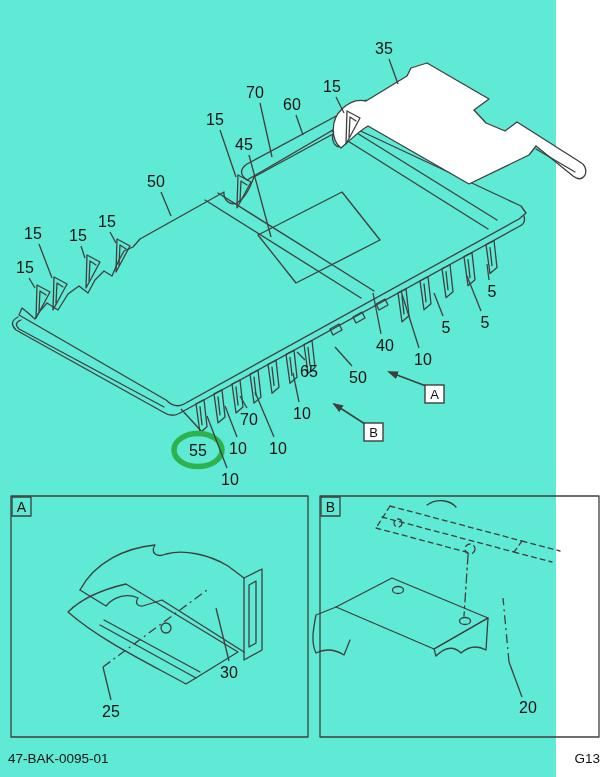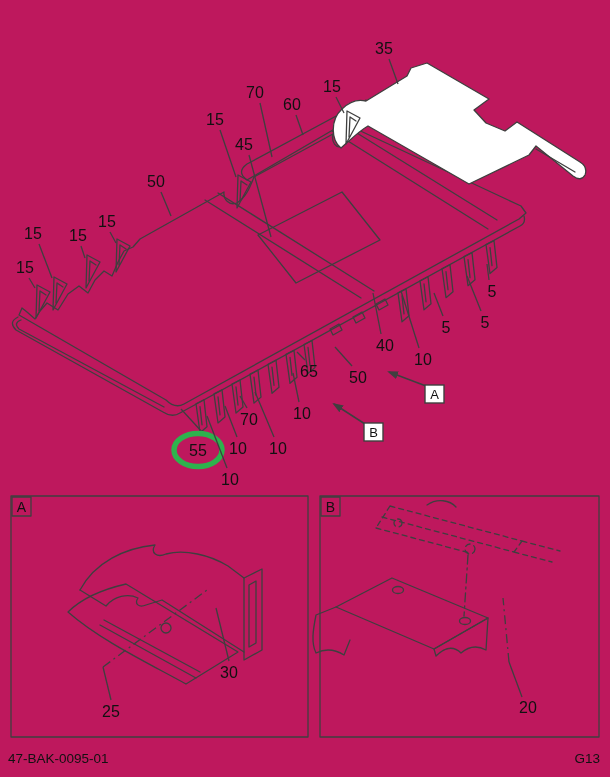--- a/index.html
+++ b/index.html
@@ -1,16 +1,16 @@
 <!DOCTYPE html>
 <html><head>
 <meta charset="utf-8">
 <style>
   html,body{margin:0;padding:0;background:#ffffff;}
-  .page{position:relative;width:610px;height:777px;background:#be185d;font-family:"Liberation Sans", sans-serif;}
+  .page{position:relative;width:556px;height:777px;background:#5eead4;font-family:"Liberation Sans", sans-serif;}
   svg{display:block;}
   .ln{stroke:#3f3f3f;stroke-width:1.3;fill:none;stroke-linejoin:round;stroke-linecap:round;}
   .callout-text{font-family:"Liberation Sans", sans-serif;font-size:16px;fill:#111;}
   .small-letter{font-family:"Liberation Sans", sans-serif;font-size:13px;fill:#111;}
   .frame-letter{font-family:"Liberation Sans", sans-serif;font-size:14px;fill:#111;}
   .footer-text{font-family:"Liberation Sans", sans-serif;font-size:13.5px;fill:#111;}
 </style>
 </head>
 <body>
 

